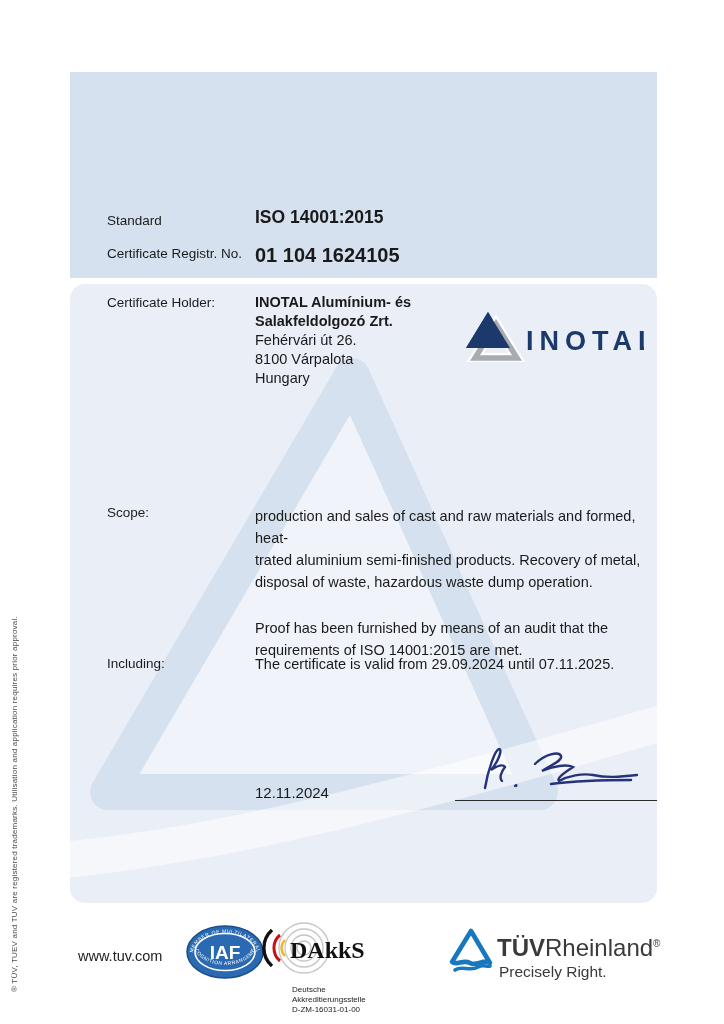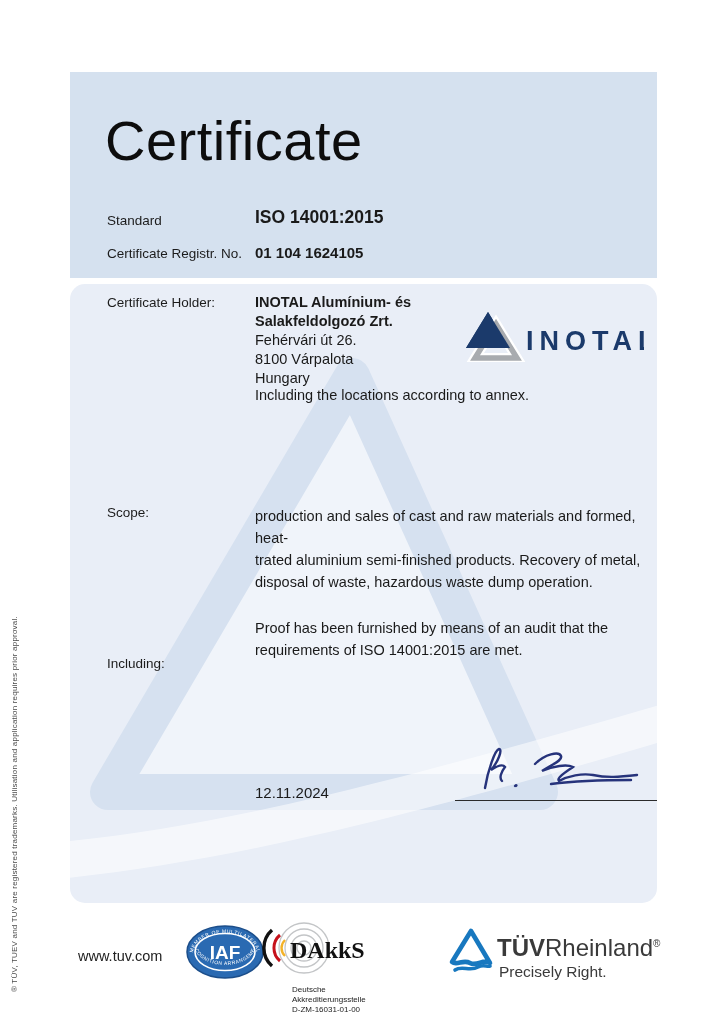--- a/index.html
+++ b/index.html
@@ -29,21 +29,21 @@
     position:absolute;left:70px;top:72px;width:587px;height:206px;
     background:var(--header_bg,#d5e1ef);
   }
   .cert-title{
     position:absolute;left:35px;top:36px;font-size:56px;font-weight:400;color:#0d0d0d;letter-spacing:0.5px;
   }
   .hrow-label{position:absolute;left:37px;font-size:13.5px;color:#1c1c1c;}
   .hrow1-label{top:141px;}
   .hrow2-label{top:174px;}
   .hrow1-value{position:absolute;left:185px;top:135px;font-size:17.5px;font-weight:700;}
-  .hrow2-value{position:absolute;left:185px;top:172px;font-size:15px;font-weight:700;}
+  .hrow2-value{position:absolute;left:185px;top:172px;font-size:20px;font-weight:700;}
   
   .panel-body{
     position:absolute;left:70px;top:284px;width:587px;height:619px;
     background:var(--body_bg,#e9eef7);overflow:hidden;border-radius:15px;
   }
   .watermark{position:absolute;left:0;top:0;width:587px;height:619px;}
   .b-label{position:absolute;left:37px;font-size:13.5px;color:#1c1c1c;}
   .holder-label{top:11px;}
   .holder-value{position:absolute;left:185px;top:9px;font-size:14.5px;line-height:19px;}
   .holder-value .bold{font-weight:700;}
@@ -72,21 +72,20 @@
   .tuv-tagline{position:absolute;left:499px;top:963px;font-size:15.5px;color:#3a3a3a;}
 </style>
 </head>
 <body>
 
 <div class="page">
 
   <div class="side-note">® TÜV, TUEV and TUV are registered trademarks. Utilisation and application requires prior approval.</div>
 
   <div class="panel-header">
-    <div class="cert-title">Certificate</div>
     <div class="hrow-label hrow1-label">Standard</div>
     <div class="hrow1-value">ISO 14001:2015</div>
     <div class="hrow-label hrow2-label">Certificate Registr. No.</div>
     <div class="hrow2-value">01 104 1624105</div>
   </div>
 
   <div class="panel-body">
 
     <svg class="watermark" viewBox="0 0 587 619" aria-hidden="true">
       <polygon points="282,92 470,508 38,508" fill="rgba(255,255,255,0.35)" stroke="#d6e1f0" stroke-width="36" stroke-linejoin="round"></polygon>
@@ -104,35 +103,35 @@
     </div>
 
     <svg class="inotal-logo" viewBox="0 0 182 52" aria-hidden="true">
       <polygon points="26,2 48,38 4,38" fill="#1b3a6b"></polygon>
       <polygon points="34,14 55,48 13,48" fill="none" stroke="#ffffff" stroke-width="10"></polygon>
       <polygon points="34,14 55,48 13,48" fill="none" stroke="#a8abaf" stroke-width="5.5"></polygon>
       <polygon points="26,2 48,38 4,38" fill="#1b3a6b"></polygon>
       <text x="64" y="40" font-family="Liberation Sans, sans-serif" font-weight="700" font-size="27" letter-spacing="6" fill="#1b3a6b">INOTAL</text>
     </svg>
 
-    <div class="including">Including the locations according to annex.</div>
 
     <div class="b-label scope-label">Scope:</div>
     <div class="scope-text">
       <div>production and sales of cast and raw materials and formed, heat-</div>
       <div>trated aluminium semi-finished products. Recovery of metal,</div>
       <div>disposal of waste, hazardous waste dump operation.</div>
     </div>
 
     <div class="proof-text">
       <div>Proof has been furnished by means of an audit that the</div>
       <div>requirements of ISO 14001:2015 are met.</div>
     </div>
 
     <div class="b-label validity-label">Including:</div>
+    <div class="validity-text">The certificate is valid from 29.09.2024 until 07.11.2025.</div>
 
     <div class="issue-date">12.11.2024</div>
 
     <svg class="signature" viewBox="0 0 205 58" aria-hidden="true">
       <g fill="none" stroke="#26337b" stroke-width="2.4" stroke-linecap="round">
         <path d="M30,48 C33,30 40,10 44,9 C48,9 43,22 36,30 C42,26 48,24 50,27 C46,32 44,38 47,41"></path>
         <path d="M60,46 C61,45 62,45 61,46"></path>
         <path d="M80,24 C90,14 104,11 106,16 C108,21 95,25 87,31 C98,26 112,24 118,27 C111,32 101,38 104,41 C113,36 127,33 138,35 C152,38 164,37 182,35"></path>
         <path d="M96,44 C120,41 150,40 176,40"></path>
       </g>

